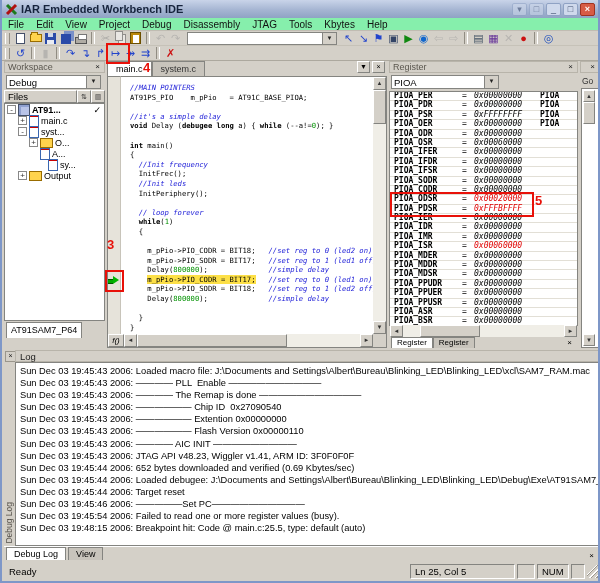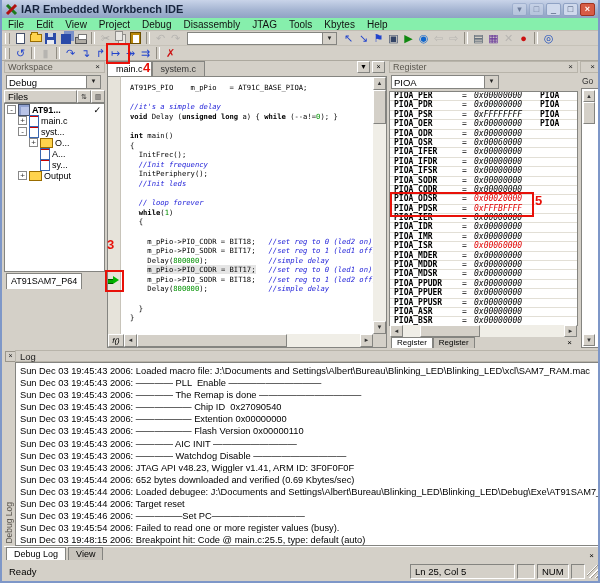--- a/index.html
+++ b/index.html
@@ -45,21 +45,21 @@
   .ic-paste::before{content:"";position:absolute;left:2px;top:2px;width:6px;height:8px;background:#fff;}
   
   .panel{background:#d4d0c8;}
   .phdr{position:absolute;left:0;top:0;right:0;height:12px;display:flex;align-items:center;
     background:#d4d0c8;border:1px solid #b8b4aa;box-sizing:border-box;}
   .phdr .cap{font-size:9px;color:#5a564e;padding-left:3px;flex:1;white-space:nowrap;overflow:hidden;}
   .pclose{width:11px;height:10px;font-size:8px;line-height:9px;text-align:center;color:#222;border:1px solid transparent;}
   .combo{position:absolute;height:14px;background:#fff;border:1px solid #848480;display:flex;box-sizing:border-box;}
   .combo .val{flex:1;font-size:9.5px;padding:1px 2px;white-space:nowrap;overflow:hidden;}
   
-  .ws{left:2px;top:61px;width:101px;height:228px;}
+  .ws{left:2px;top:61px;width:101px;height:277px;}
   .fhdr{position:absolute;left:0;top:29px;right:0;height:13px;display:flex;align-items:center;background:#d4d0c8;}
   .fcell{font-size:9.5px;padding:0 3px;flex:1;border:1px solid;border-color:#fff #848480 #848480 #fff;height:100%;box-sizing:border-box;}
   .fico{width:14px;height:13px;font-size:7px;line-height:12px;text-align:center;border:1px solid;border-color:#fff #848480 #848480 #fff;box-sizing:border-box;color:#333;}
   .treewrap{position:absolute;left:0;top:42px;right:0;bottom:17px;background:#fff;border:1px solid #848480;overflow:hidden;}
   .trow{height:11px;display:flex;align-items:center;font-size:9px;white-space:nowrap;}
   .texp{width:9px;height:9px;box-sizing:border-box;border:1px solid #888;background:#fff;font-size:8px;line-height:7px;text-align:center;color:#333;margin-right:2px;flex:0 0 9px;}
   .tspace{width:9px;flex:0 0 9px;margin-right:2px;}
   .t-doc{width:8px;height:10px;background:#fff;border:1px solid #3a66b0;flex:0 0 8px;margin-right:2px;box-shadow:inset 0 2px 0 -1px #c00;}
   .t-folder{width:11px;height:8px;background:#ffd34d;border:1px solid #996c00;flex:0 0 11px;margin-right:2px;}
   .t-prj{width:10px;height:10px;background:#b9c4e8;border:1px solid #44506a;flex:0 0 10px;margin-right:2px;box-shadow:inset 2px 2px 0 #8fa0d0;}
@@ -73,21 +73,21 @@
   .etab.active{background:#fff;color:#000;}
   .etabbtns{margin-left:auto;display:flex;gap:2px;padding:0 2px 3px 0;}
   .ebtn{width:11px;height:10px;font-size:7px;line-height:9px;text-align:center;background:#d4d0c8;border:1px solid;border-color:#fff #848480 #848480 #fff;}
   .econtent{position:absolute;left:0;top:15px;right:0;bottom:0;background:#fff;border:1px solid #848480;box-sizing:border-box;}
   .gutter{position:absolute;left:0;top:15px;width:14px;bottom:13px;background:#e6e3da;border:1px solid #848480;border-right:1px solid #c8c4ba;box-sizing:border-box;}
   .code{position:absolute;left:15px;top:16px;right:14px;bottom:14px;overflow:hidden;padding:6px 0 0 8px;}
   .cl{white-space:pre;height:9.6px;font-family:"DejaVu Sans Mono",monospace;font-size:7.2px;line-height:9.6px;color:#000;}
   .cl .c{color:#2323d8;font-style:italic;}
   .cl .k{font-weight:bold;}
   .cl .n{color:#009100;}
-  .cl .x{background:#e5e5e5;color:#000;}
+  .cl .x{background:#fde047;color:#000;}
   
   .sb{position:absolute;background:#f0eee7;}
   .sbtn{position:absolute;width:13px;height:13px;background:#d4d0c8;border:1px solid;border-color:#fff #848480 #848480 #fff;
     font-size:6px;color:#333;text-align:center;line-height:11px;box-sizing:border-box;}
   .sth{position:absolute;background:#d4d0c8;border:1px solid;border-color:#fff #848480 #848480 #fff;box-sizing:border-box;}
   .fnbtn{position:absolute;width:16px;height:13px;background:#d4d0c8;border:1px solid;border-color:#fff #848480 #848480 #fff;
     font-size:8px;font-style:italic;text-align:center;line-height:11px;box-sizing:border-box;}
   .corner{position:absolute;width:13px;height:13px;background:#d4d0c8;}
   
   .reg{left:387px;top:61px;width:189px;height:287px;}
@@ -269,21 +269,21 @@
         <div class="trow" style="padding-left: 24px;">
           <span class="texp">+</span>
           <span class="t-folder"></span>
           <span>O...</span>
         </div>
         <div class="trow" style="padding-left: 24px;">
           <span class="tspace"></span>
           <span class="t-doc"></span>
           <span>A...</span>
         </div>
-        <div class="trow" style="padding-left: 24px;">
+        <div class="trow" style="padding-left: 32px;">
           <span class="tspace"></span>
           <span class="t-doc"></span>
           <span>sy...</span>
         </div>
         <div class="trow" style="padding-left: 13px;">
           <span class="texp">+</span>
           <span class="t-folder"></span>
           <span>Output</span>
         </div>
       </div>
@@ -297,31 +297,32 @@
       <span class="etab active">main.c</span>
       <span class="etab">system.c</span>
       <span class="etabbtns">
         <span class="ebtn">▼</span>
         <span class="ebtn">×</span>
       </span>
     </div>
     <div class="econtent"></div>
     <div class="gutter"></div>
     <div class="code" id="code">
+        <div class="cl"><span class="c">//MAIN POINTERS</span></div>
         <div class="cl"><span>AT91PS_PIO    m_pPio   = AT91C_BASE_PIOA;</span></div>
         <div class="cl">&nbsp;</div>
         <div class="cl"><span class="c">//it's a simple delay</span></div>
-        <div class="cl"><span class="k">void</span><span> Delay (</span><span class="k">unsigned</span><span> </span><span class="k">long</span><span> a) { </span><span class="k">while</span><span> (--a!=</span><span class="n">0</span><span>); }</span></div>
+        <div class="cl"><span class="k">void</span><span> Delay (</span><span class="k">debugee</span><span> </span><span class="k">long</span><span> a) { </span><span class="k">while</span><span> (--a!=</span><span class="n">0</span><span>); }</span></div>
         <div class="cl">&nbsp;</div>
         <div class="cl"><span class="k">int</span><span> main()</span></div>
         <div class="cl"><span>{</span></div>
+        <div class="cl"><span>  </span><span class="c">//Init frequency</span></div>
         <div class="cl"><span>  InitFrec();</span></div>
-        <div class="cl"><span>  </span><span class="c">//Init frequency</span></div>
+        <div class="cl"><span>  </span><span class="c">//Init leds</span></div>
         <div class="cl"><span>  InitPeriphery();</span></div>
-        <div class="cl"><span>  </span><span class="c">//Init leds</span></div>
         <div class="cl">&nbsp;</div>
         <div class="cl"><span>  </span><span class="c">// loop forever</span></div>
         <div class="cl"><span>  </span><span class="k">while</span><span>(</span><span class="n">1</span><span>)</span></div>
         <div class="cl"><span>  {</span></div>
         <div class="cl">&nbsp;</div>
         <div class="cl"><span>    m_pPio-&gt;PIO_CODR = BIT18;   </span><span class="c">//set reg to 0 (led2 on)</span></div>
         <div class="cl"><span>    m_pPio-&gt;PIO_SODR = BIT17;   </span><span class="c">//set reg to 1 (led1 off)</span></div>
         <div class="cl"><span>    Delay(</span><span class="n">800000</span><span>);              </span><span class="c">//simple delay</span></div>
         <div class="cl"><span>    </span><span class="x">m_pPio-&gt;PIO_CODR = BIT17;</span><span>   </span><span class="c">//set reg to 0 (led1 on)</span></div>
         <div class="cl"><span>    m_pPio-&gt;PIO_SODR = BIT18;   </span><span class="c">//set reg to 1 (led2 off)</span></div>
@@ -544,21 +545,20 @@
     </div>
     <div class="loghdr">Log</div>
     <div class="logbody" id="logbody">
         <div class="ll">Sun Dec 03 19:45:43 2006: Loaded macro file: J:\Documents and Settings\Albert\Bureau\Blinking_LED\Blinking_LED\xcl\SAM7_RAM.mac</div>
         <div class="ll">Sun Dec 03 19:45:43 2006: ———— PLL  Enable ——————————</div>
         <div class="ll">Sun Dec 03 19:45:43 2006: ———— The Remap is done ———————————</div>
         <div class="ll">Sun Dec 03 19:45:43 2006: —————— Chip ID  0x27090540</div>
         <div class="ll">Sun Dec 03 19:45:43 2006: —————— Extention 0x00000000</div>
         <div class="ll">Sun Dec 03 19:45:43 2006: —————— Flash Version 0x00000110</div>
         <div class="ll">Sun Dec 03 19:45:43 2006: ———— AIC INIT —————————</div>
-        <div class="ll">Sun Dec 03 19:45:43 2006: ———— Watchdog Disable ——————————</div>
         <div class="ll">Sun Dec 03 19:45:43 2006: JTAG API v48.23, Wiggler v1.41, ARM ID: 3F0F0F0F</div>
         <div class="ll">Sun Dec 03 19:45:44 2006: 652 bytes downloaded and verified (0.69 Kbytes/sec)</div>
         <div class="ll">Sun Dec 03 19:45:44 2006: Loaded debugee: J:\Documents and Settings\Albert\Bureau\Blinking_LED\Blinking_LED\Debug\Exe\AT91SAM7_P64.d79</div>
         <div class="ll">Sun Dec 03 19:45:44 2006: Target reset</div>
         <div class="ll">Sun Dec 03 19:45:46 2006: —————Set PC——————————</div>
         <div class="ll">Sun Dec 03 19:45:54 2006: Failed to read one or more register values (busy).</div>
         <div class="ll">Sun Dec 03 19:48:15 2006: Breakpoint hit: Code @ main.c:25.5, type: default (auto)</div>
       </div>
   </div>
 

